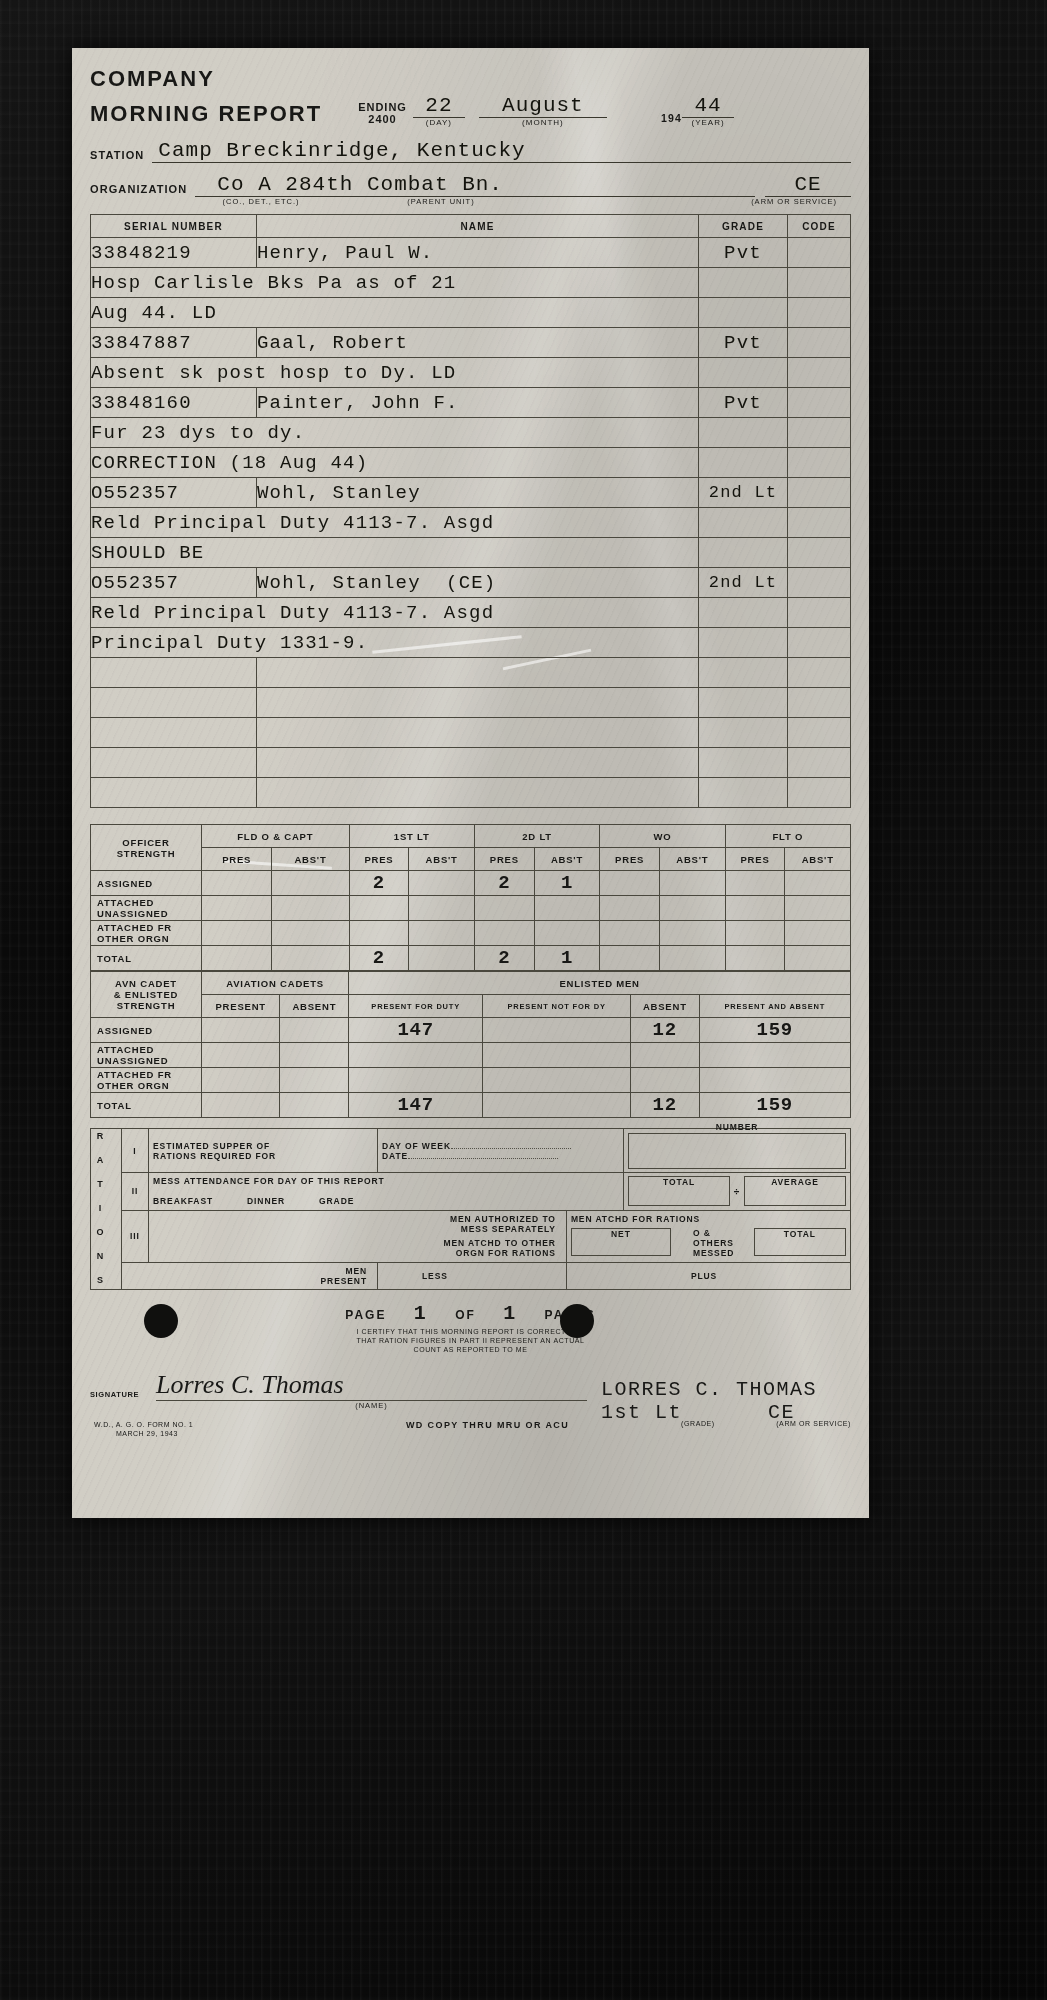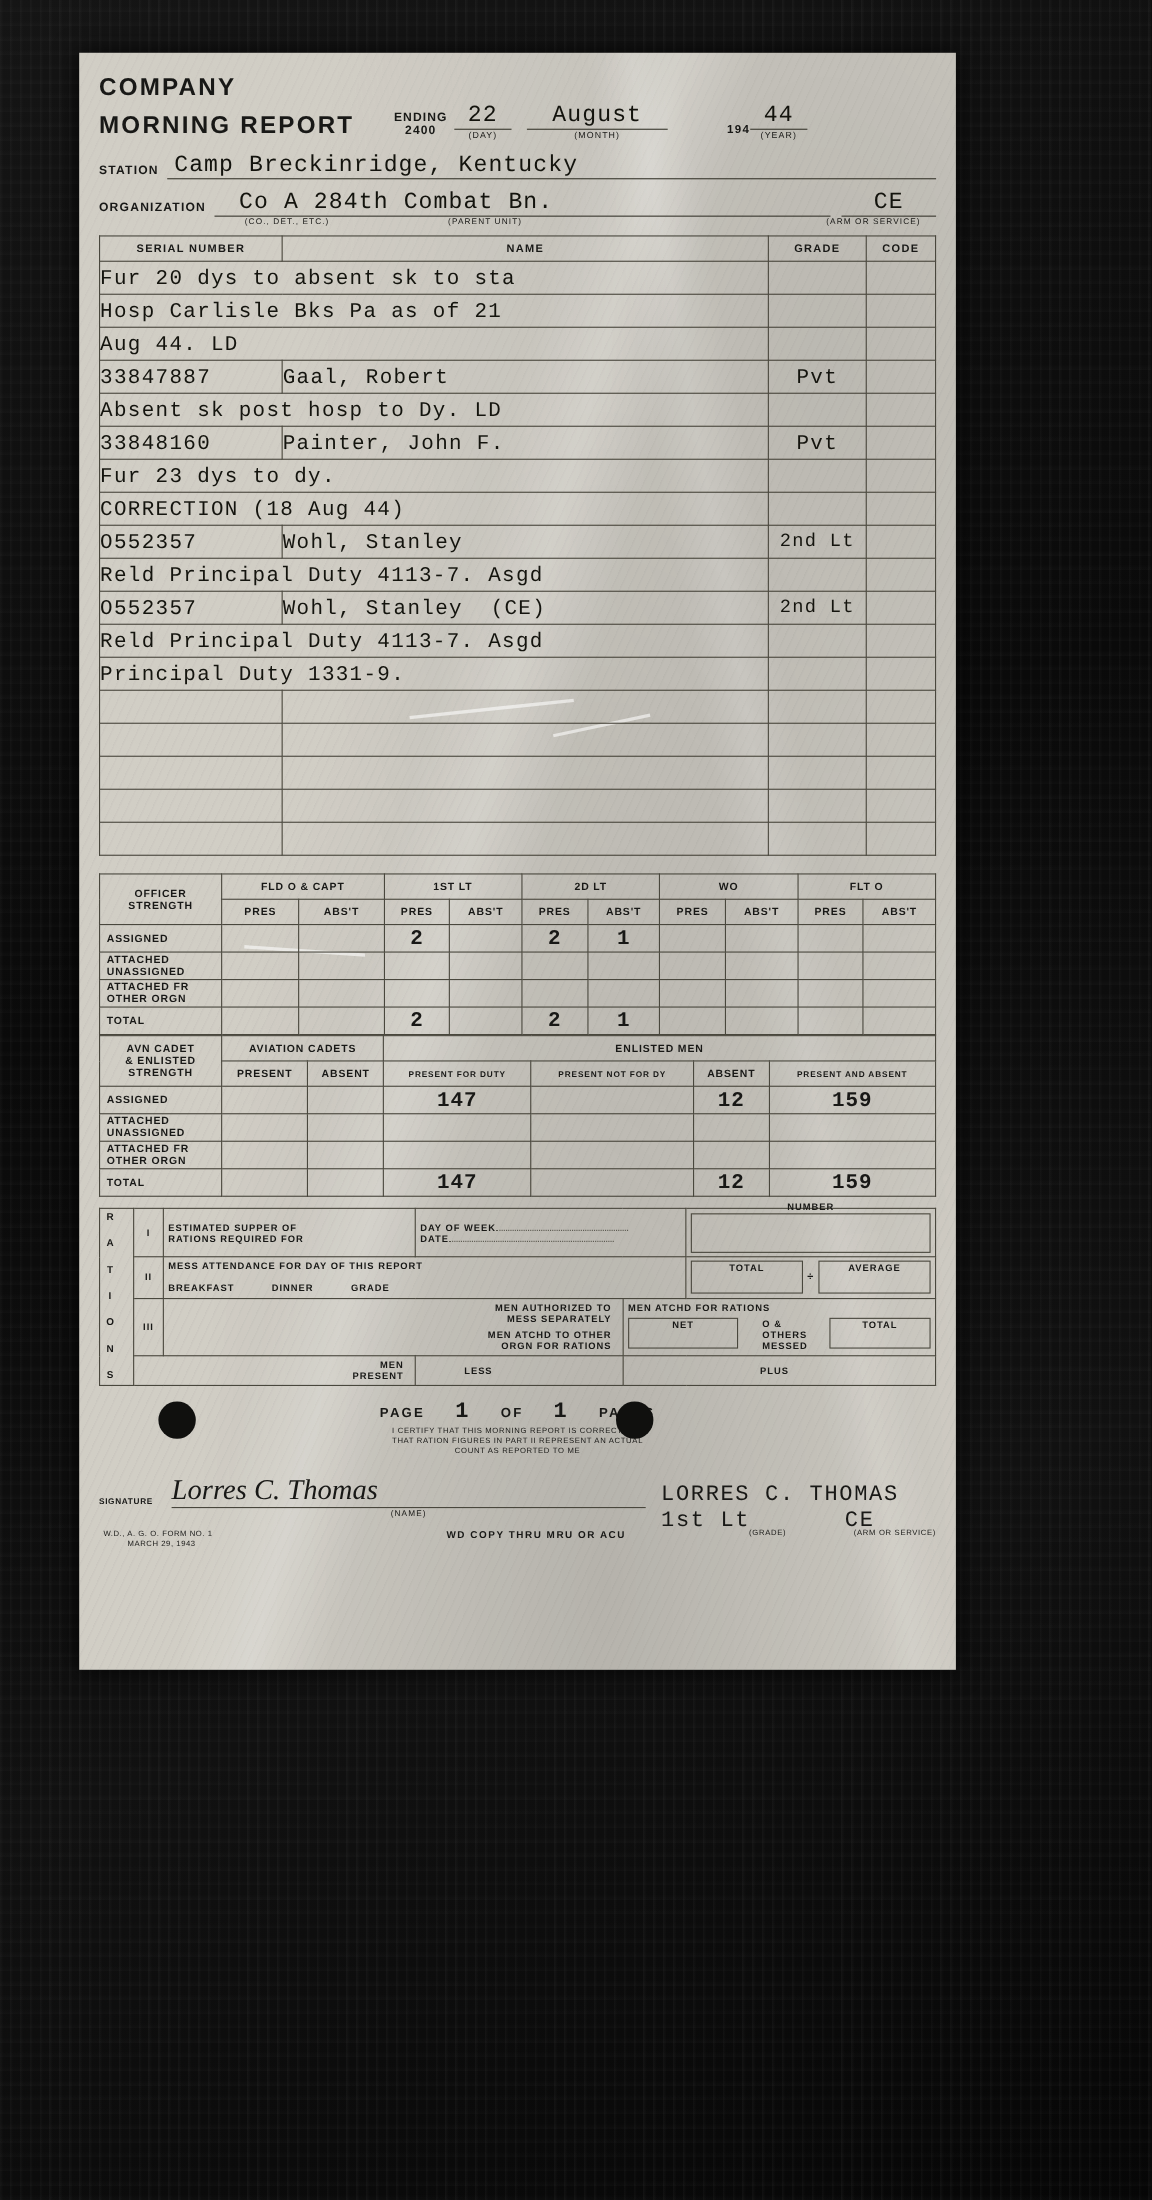--- a/index.html
+++ b/index.html
@@ -143,23 +143,24 @@
       <tbody>
           <tr>
         <th class="colhdr" style="width:165px;">SERIAL NUMBER</th>
         <th class="colhdr">NAME</th>
         <th class="colhdr" style="width:88px;">GRADE</th>
         <th class="colhdr" style="width:62px;">CODE</th>
       </tr>
       </tbody>
         <tbody id="entry-body">
           <tr class="entry">
-            <td colspan="2" class="mono span-note">Fur 20 dys to absent sk to sta</td>
-            <td></td>
-            <td></td>
+            <td class="mono sn">33848219</td>
+            <td class="mono nm">Henry, Paul W.</td>
+            <td class="mono gr">Pvt</td>
+            <td class="mono"></td>
           </tr>
           <tr class="entry">
             <td colspan="2" class="mono span-note">Hosp Carlisle Bks Pa as of 21</td>
             <td></td>
             <td></td>
           </tr>
           <tr class="entry">
             <td colspan="2" class="mono span-note">Aug 44. LD</td>
             <td></td>
             <td></td>
@@ -192,20 +193,25 @@
             <td></td>
           </tr>
           <tr class="entry">
             <td class="mono sn">O552357</td>
             <td class="mono nm">Wohl, Stanley</td>
             <td class="mono gr" style="font-size: 17px;">2nd Lt</td>
             <td class="mono"></td>
           </tr>
           <tr class="entry">
             <td colspan="2" class="mono span-note">Reld Principal Duty 4113-7. Asgd</td>
+            <td></td>
+            <td></td>
+          </tr>
+          <tr class="entry">
+            <td colspan="2" class="mono span-note">SHOULD BE</td>
             <td></td>
             <td></td>
           </tr>
           <tr class="entry">
             <td class="mono sn">O552357</td>
             <td class="mono nm">Wohl, Stanley  (CE)</td>
             <td class="mono gr" style="font-size: 17px;">2nd Lt</td>
             <td class="mono"></td>
           </tr>
           <tr class="entry">

